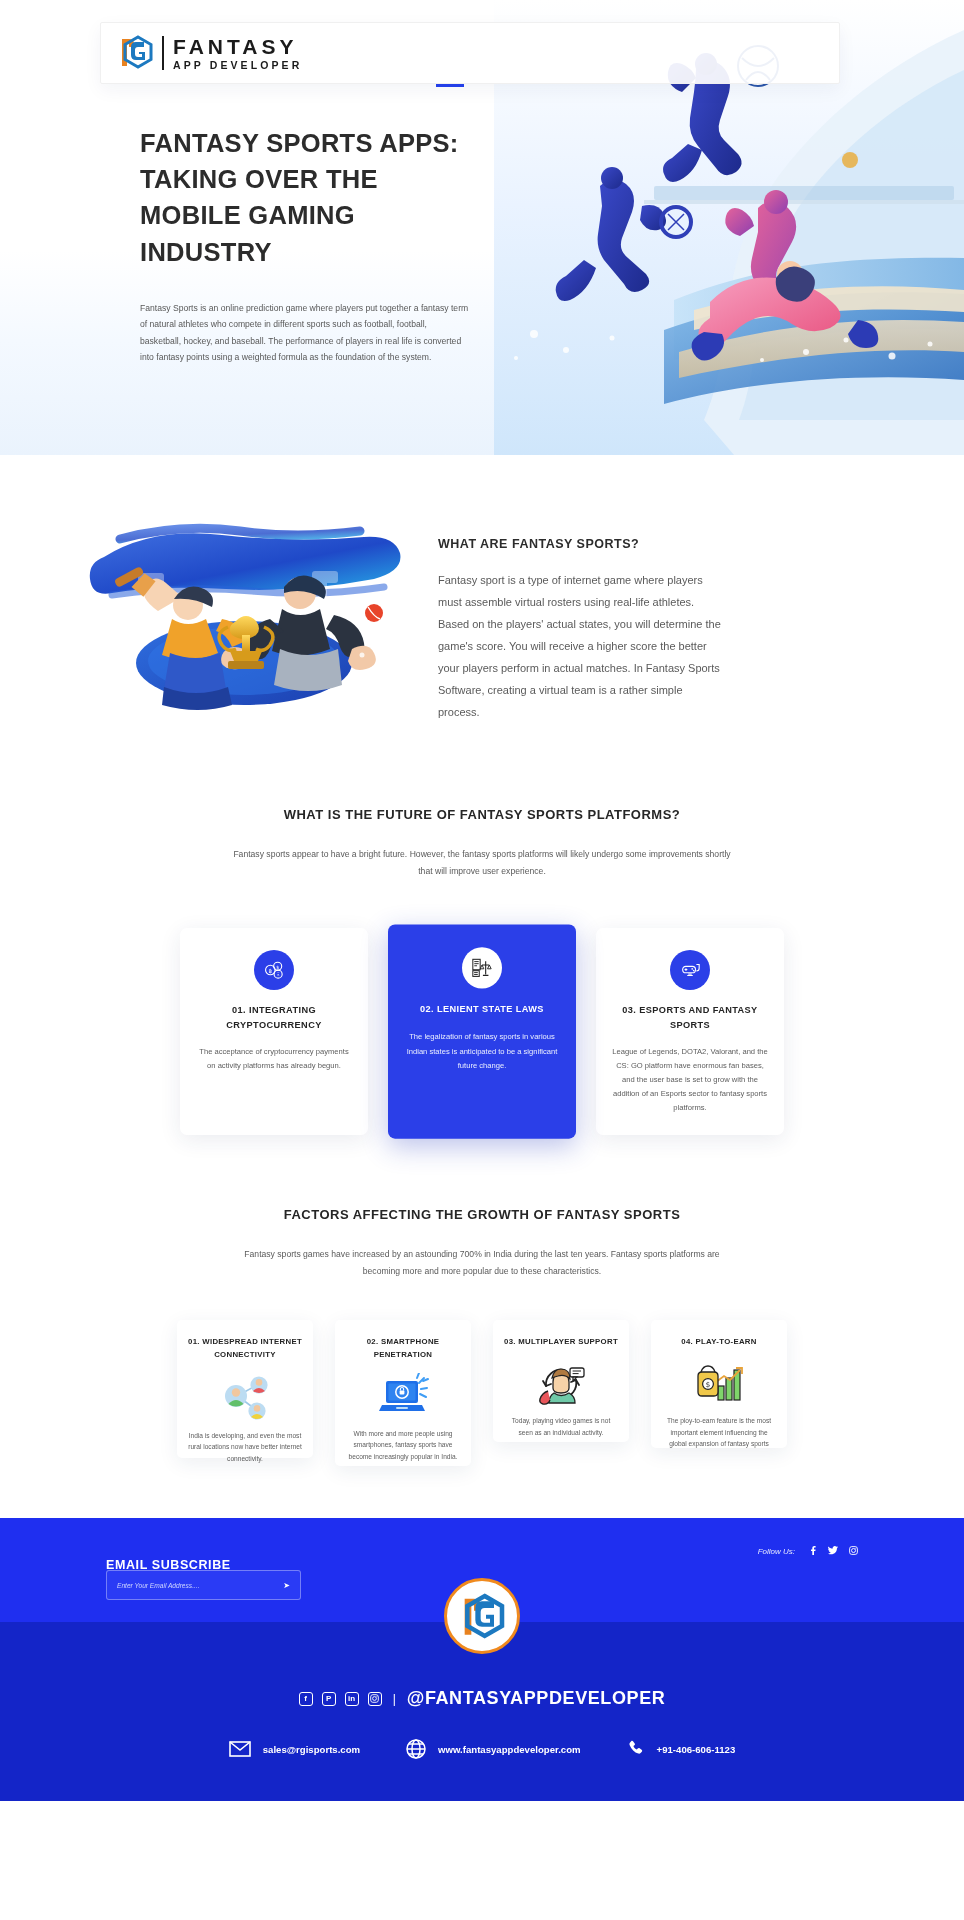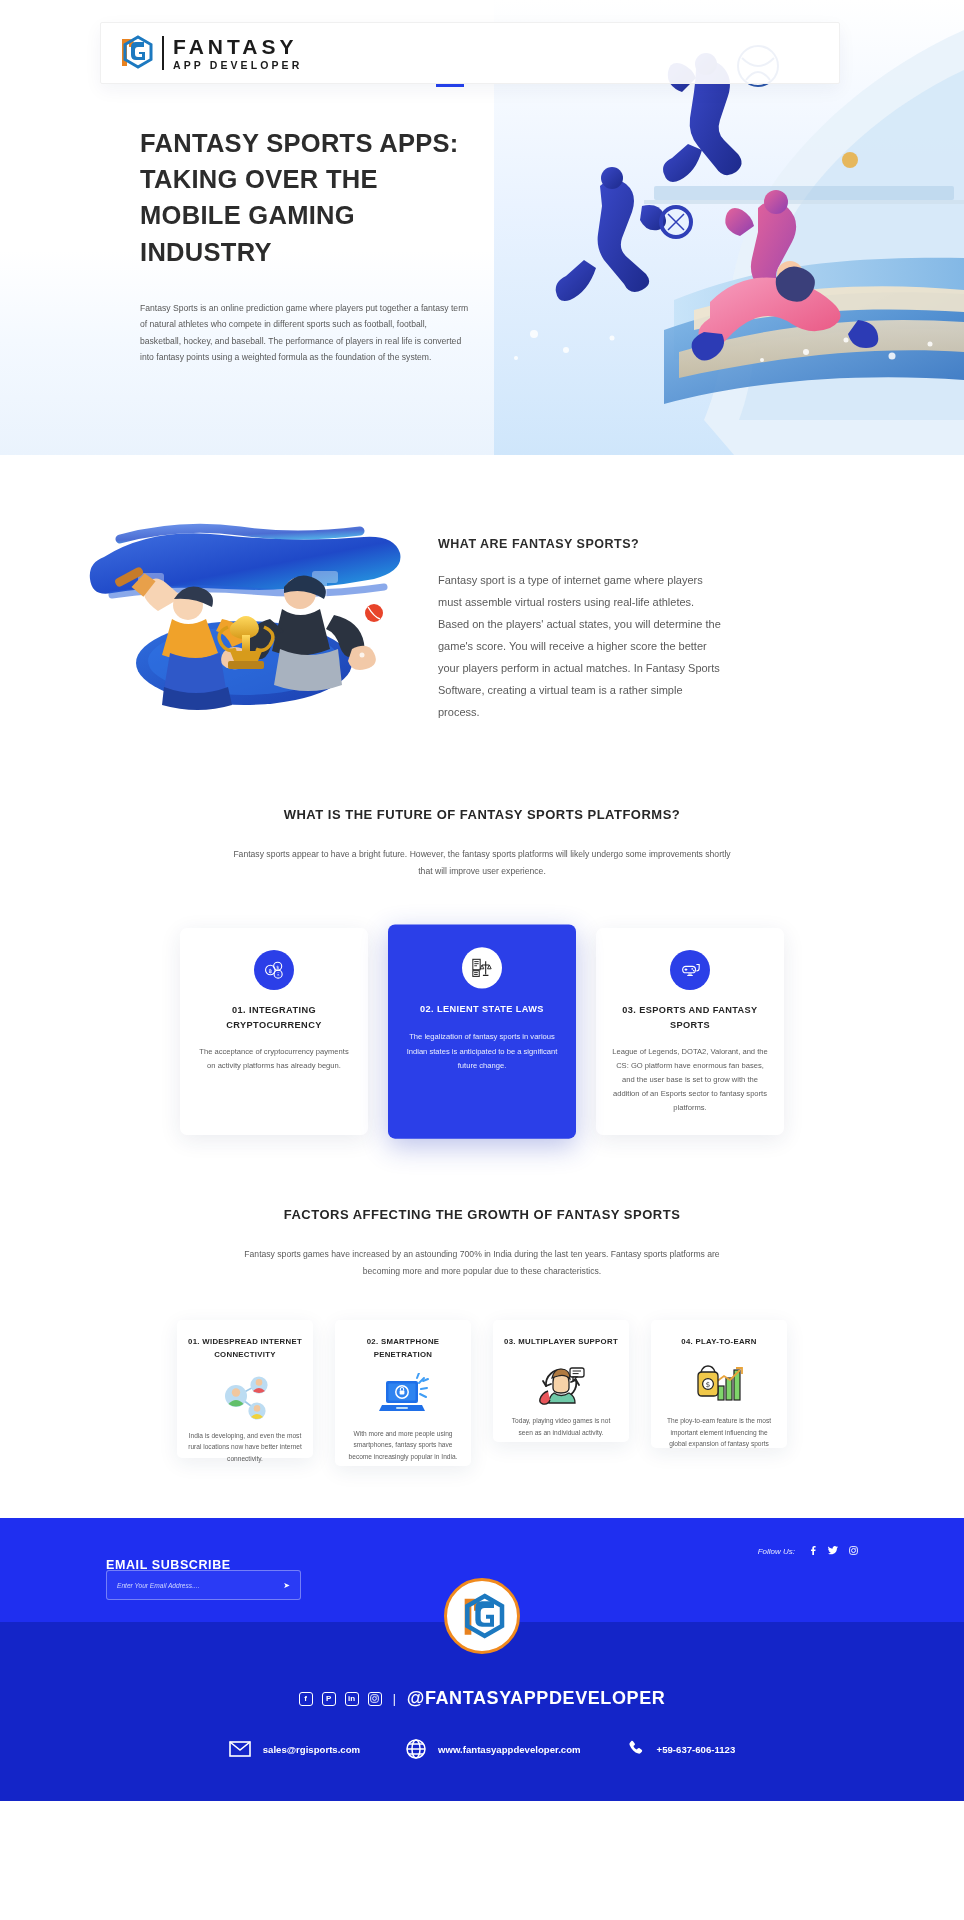--- a/index.html
+++ b/index.html
@@ -652,18 +652,18 @@
           </svg>
         </span>
         <span class="ci-txt">www.fantasyappdeveloper.com</span>
       </div>
       <div class="contact-item">
         <span class="ci-ico">
           <svg width="18" height="18" viewBox="0 0 18 18" fill="#fff">
             <path d="M4.2 1.2c.6-.6 1.5-.5 2 .2l1.5 2c.4.6.3 1.4-.3 1.8l-1 .8c.6 1.6 1.9 2.9 3.5 3.6l.8-1c.5-.6 1.3-.7 1.9-.3l2 1.5c.7.5.8 1.4.2 2l-1.2 1.2c-.6.6-1.5.8-2.3.5C7.6 12.4 4.3 9.1 2.6 4.9c-.3-.8-.1-1.7.5-2.3z"></path>
           </svg>
         </span>
-        <span class="ci-txt">+59-637-606-1123</span>
+        <span class="ci-txt">+91-406-606-1123</span>
       </div>
     </div>
   </section>
 
 </div>
 
 </body></html>

